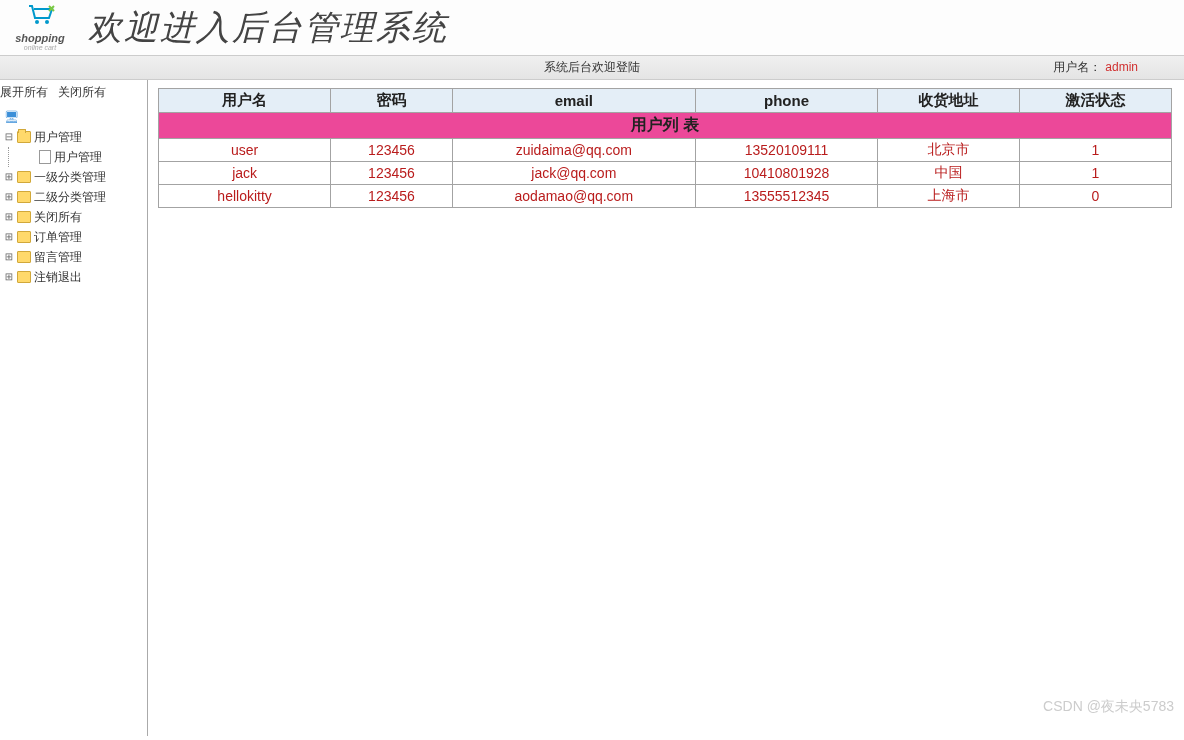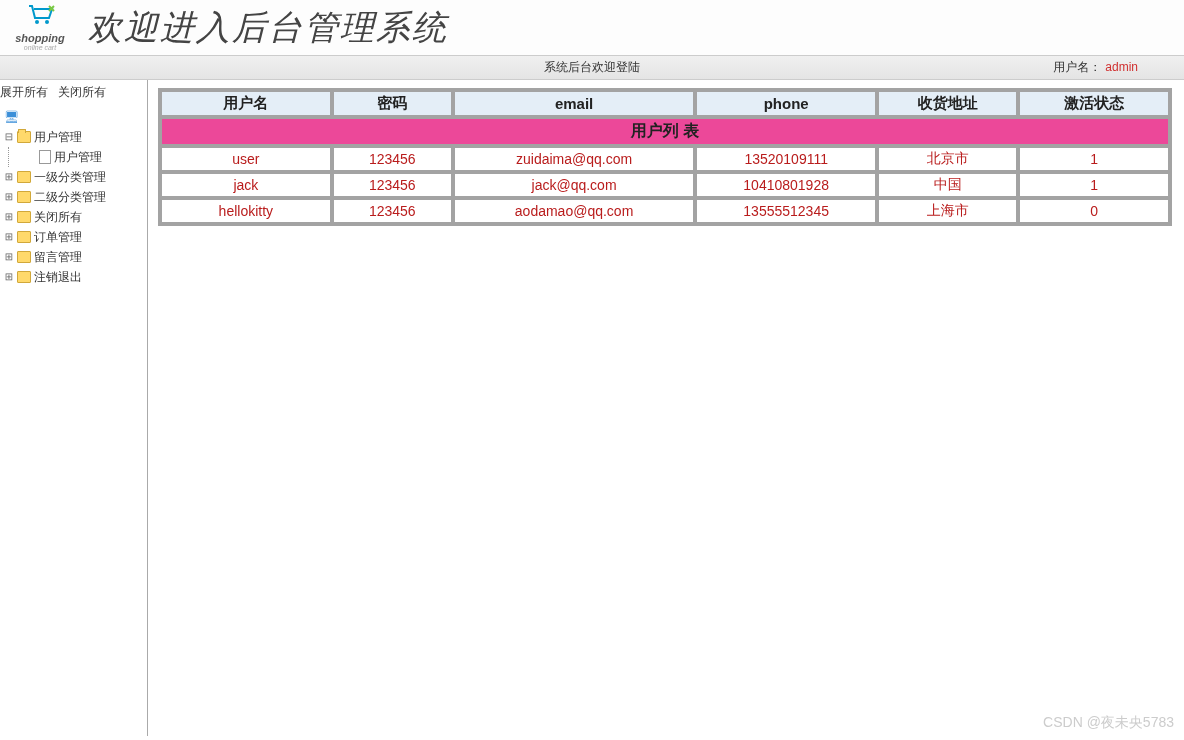--- a/index.html
+++ b/index.html
@@ -28,26 +28,26 @@
     .tree-expand { width: 10px; text-align: center; color: #666; font-size: 10px; }
     .tree-folder-icon { width: 14px; height: 12px; background: #ffd96b; border: 1px solid #d1a83a; border-radius: 1px; margin: 0 3px; display: inline-block; position: relative; }
     .tree-folder-icon.open::before { content:""; position:absolute; top:-3px; left:0; width:6px; height:3px; background:#ffd96b; border:1px solid #d1a83a; border-bottom:none; border-radius:1px 1px 0 0;}
     .tree-file-icon { width: 12px; height: 14px; background: #fff; border: 1px solid #999; margin: 0 3px 0 14px; display: inline-block; position: relative; }
     .tree-child { padding-left: 14px; display: flex; align-items: center; }
     .tree-dotted { border-left: 1px dotted #999; margin-left: 6px; padding-left: 2px; }
     
     .content { flex: 1; padding: 8px 12px 8px 10px; }
     
     table.user-table { width: 100%; border-collapse: collapse; font-size: 14px; }
-    .user-table th, .user-table td { border: 4px solid #a3a3a3; text-align: center; padding: 2px 19px; }
+    .user-table th, .user-table td { border: 1px solid #a3a3a3; text-align: center; padding: 2px 19px; }
     .table-title { background: #ec4899; font-weight: bold; color: #222; font-size: 16px; }
     .user-table thead th { background: #e4eef7; font-weight: bold; color: #222; font-size: 15px; }
     .user-table tbody td { color: #b91c1c; }
     
-    .watermark { position: absolute; right: 10px; bottom: 8px; color: #ccc; font-size: 14px; }
+    .watermark { position: absolute; right: 10px; bottom: 24px; color: #ccc; font-size: 14px; }
   </style>
 </head>
 <body>
 
 <div class="header">
   <div class="logo">
     <div class="logo-cart">
       <svg width="30" height="22" viewBox="0 0 30 22">
           <path d="M4 2h3l3 12h14l3-9H9" fill="none" stroke="#0099cc" stroke-width="2"></path>
           <circle cx="12" cy="18" r="2" fill="#0099cc"></circle>

